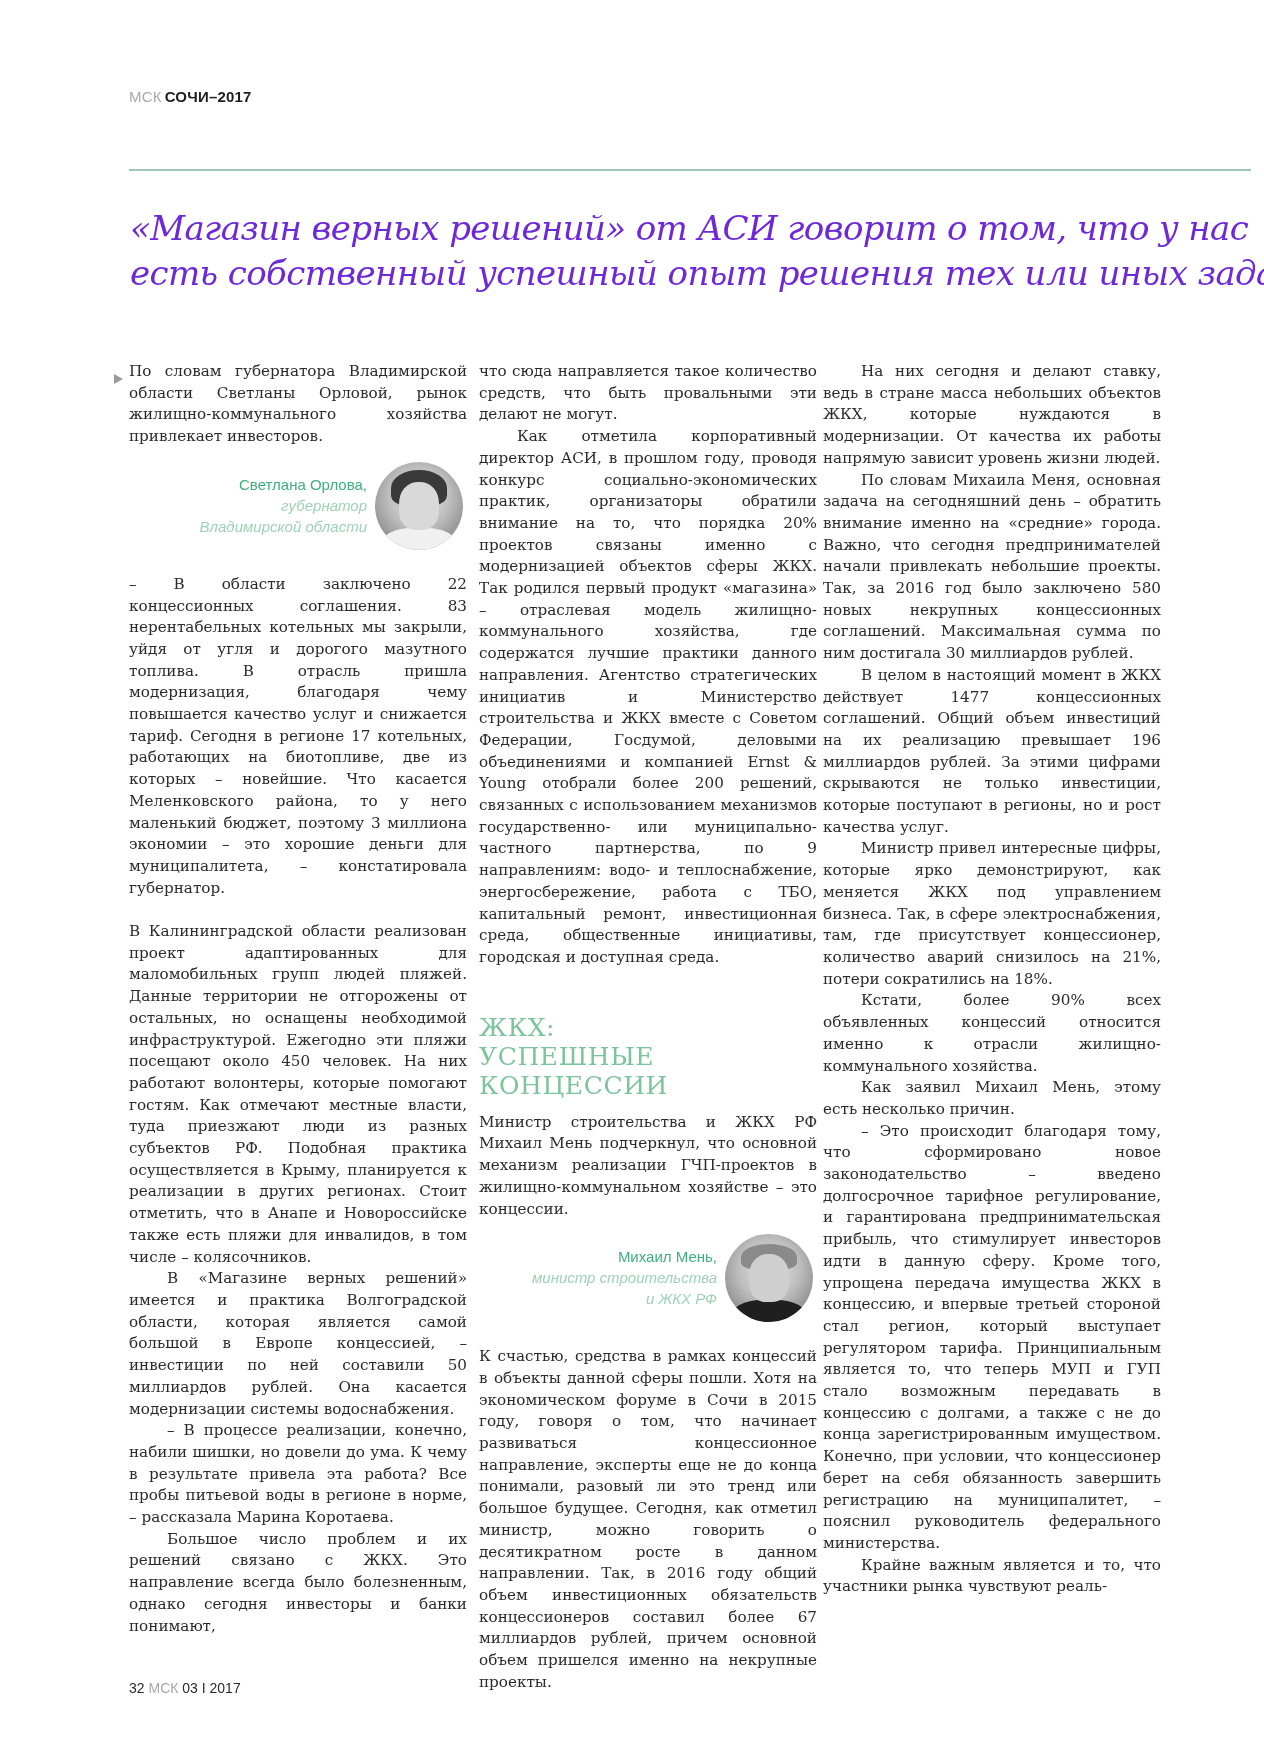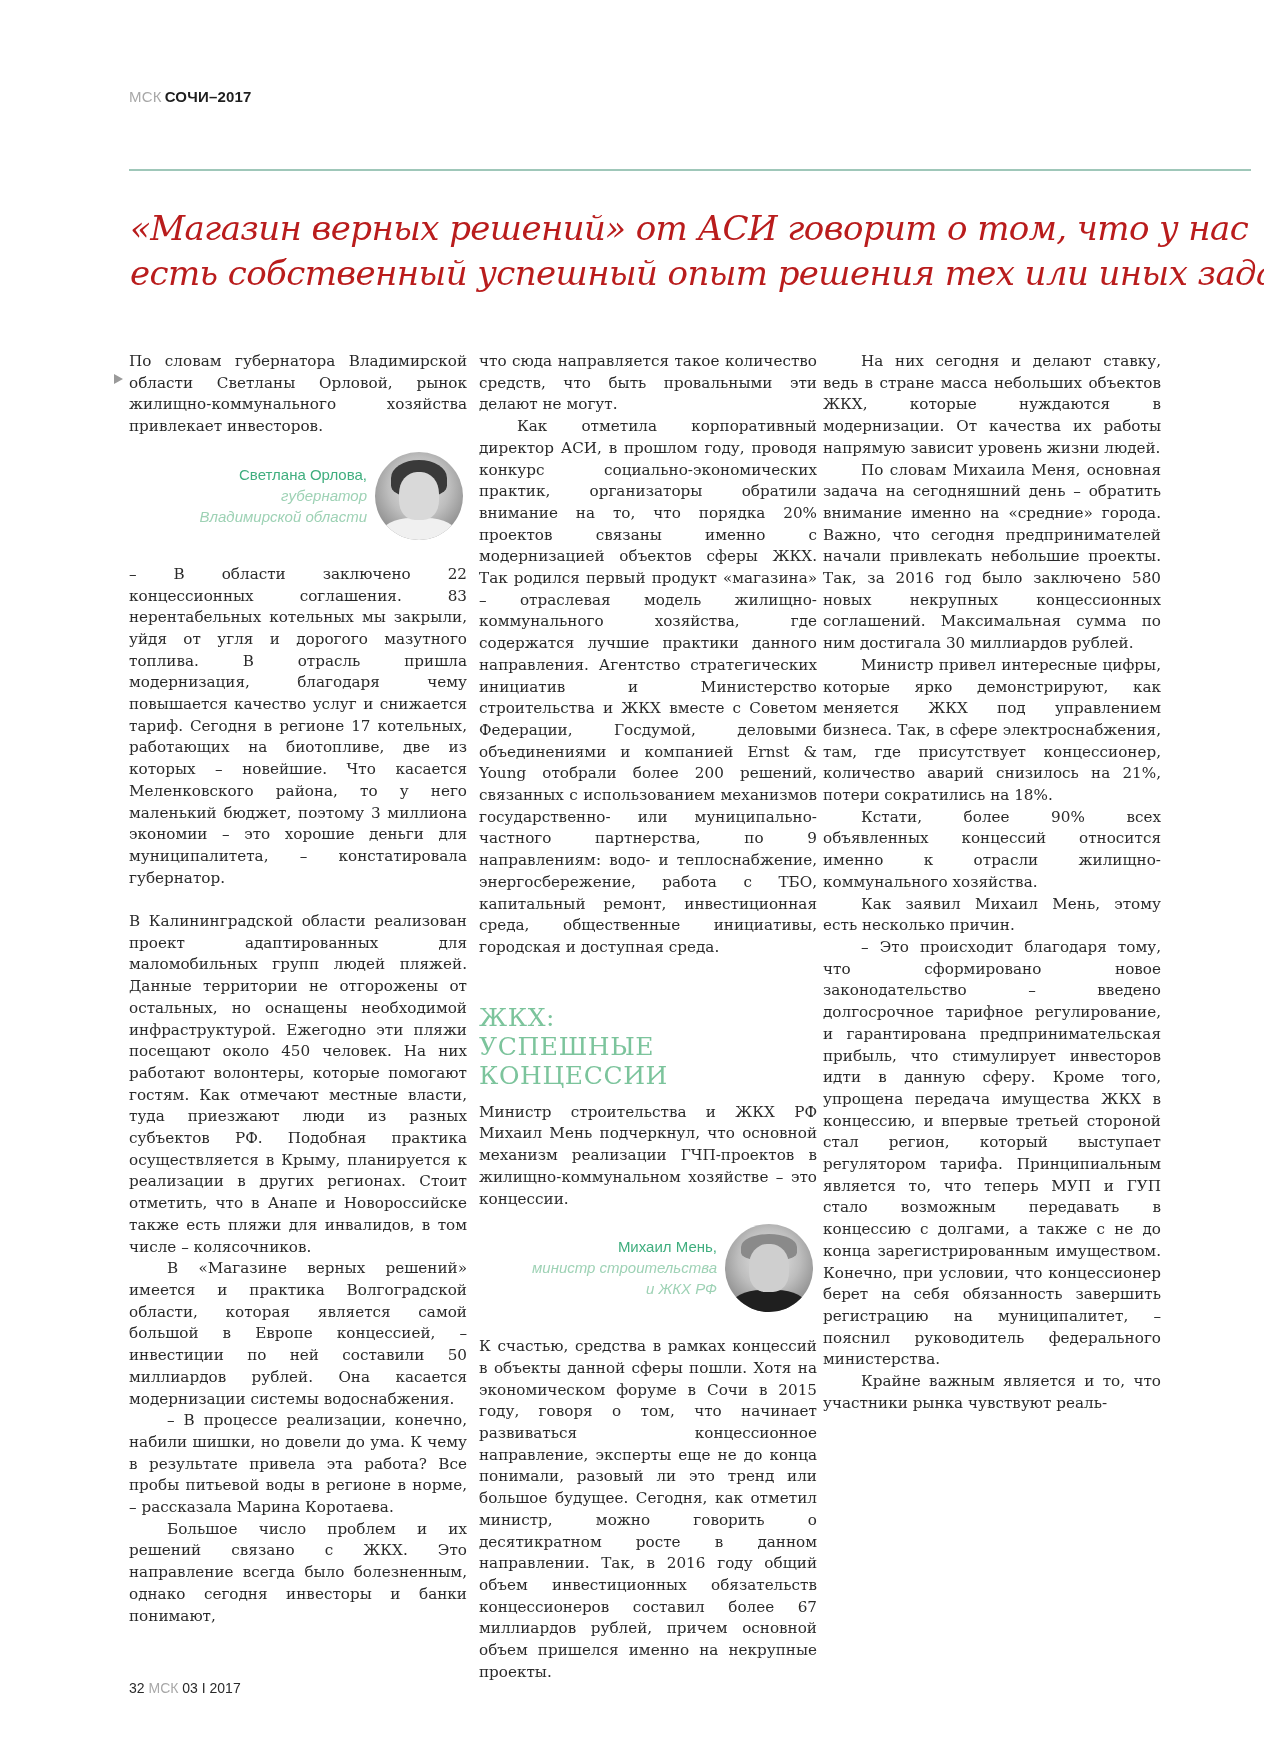--- a/index.html
+++ b/index.html
@@ -5,24 +5,24 @@
   html, body { margin: 0; padding: 0; background: #ffffff; }
   body { width: 1264px; height: 1760px; position: relative; overflow: hidden; }
   .page { position: absolute; left: 0; top: 0; width: 1220px; height: 1760px; background: #fff; }
 
   .header { position: absolute; left: 129px; top: 88px; font-family: "Liberation Sans", sans-serif; font-size: 15px; letter-spacing: 0.2px; }
   .header .brand { color: #a8a8a8; font-weight: normal; }
   .header .section { color: #1e1e1e; font-weight: bold; margin-left: 3px; }
 
   .rule { position: absolute; left: 129px; top: 169px; width: 1122px; height: 2px; background: #9fc7b9; }
 
-  .headline { position: absolute; left: 130px; top: 206px; width: 1100px; font-family: "DejaVu Serif", serif; font-style: italic; font-weight: normal; color: #b91c1c; font-size: 34px; line-height: 45px; letter-spacing: -0.6px; }
+  .headline { position: absolute; left: 130px; top: 206px; width: 1100px; font-family: "DejaVu Serif", serif; font-style: italic; font-weight: normal; color: #6d28d9; font-size: 34px; line-height: 45px; letter-spacing: -0.6px; }
   .headline div { white-space: nowrap; }
 
-  .col { position: absolute; top: 351px; width: 338px; font-family: "DejaVu Serif", serif; color: #2a2a2a; font-size: 15.2px; line-height: 21.7px; text-align: justify; hyphens: manual; }
+  .col { position: absolute; top: 361px; width: 338px; font-family: "DejaVu Serif", serif; color: #2a2a2a; font-size: 15.2px; line-height: 21.7px; text-align: justify; hyphens: manual; }
   .col1 { left: 129px; }
   .col2 { left: 479px; }
   .col3 { left: 823px; }
   .col p { margin: 0; }
   .col p.indent { text-indent: 38px; }
   .col p.gap { margin-top: 21.7px; }
 
   .bullet { position: absolute; left: 114px; top: 374px; width: 0; height: 0; border-top: 5px solid transparent; border-bottom: 5px solid transparent; border-left: 9px solid #9a9a9a; }
 
   .quote { position: relative; height: 96px; margin: 14px 0 16px 0; }
@@ -106,20 +106,21 @@
           <div class="face"></div>
       </div>
     </div>
 
     <p>К счастью, средства в рамках концессий в объекты данной сферы пошли. Хотя на экономическом форуме в Сочи в 2015 году, говоря о том, что начинает развиваться концессионное направление, эксперты еще не до конца понимали, разовый ли это тренд или большое будущее. Сегодня, как отметил министр, можно говорить о десятикратном росте в данном направлении. Так, в 2016 году общий объем инвестиционных обязательств концессионеров составил более 67 миллиардов рублей, причем основной объем пришелся именно на некрупные проекты.</p>
   </div>
 
   <div class="col col3">
     <p class="indent">На них сегодня и делают ставку, ведь в стране масса небольших объектов ЖКХ, которые нуждаются в модернизации. От качества их работы напрямую зависит уровень жизни людей.</p>
     <p class="indent">По словам Михаила Меня, основная задача на сегодняшний день – обратить внимание именно на «средние» города. Важно, что сегодня предпринимателей начали привлекать небольшие проекты. Так, за 2016 год было заключено 580 новых некрупных концессионных соглашений. Максимальная сумма по ним достигала 30 миллиардов рублей.</p>
+    <p class="indent">В целом в настоящий момент в ЖКХ действует 1477 концессионных соглашений. Общий объем инвестиций на их реализацию превышает 196 миллиардов рублей. За этими цифрами скрываются не только инвестиции, которые поступают в регионы, но и рост качества услуг.</p>
     <p class="indent">Министр привел интересные цифры, которые ярко демонстрируют, как меняется ЖКХ под управлением бизнеса. Так, в сфере электроснабжения, там, где присутствует концессионер, количество аварий снизилось на 21%, потери сократились на 18%.</p>
     <p class="indent">Кстати, более 90% всех объявленных концессий относится именно к отрасли жилищно-коммунального хозяйства.</p>
     <p class="indent">Как заявил Михаил Мень, этому есть несколько причин.</p>
     <p class="indent">– Это происходит благодаря тому, что сформировано новое законодательство – введено долгосрочное тарифное регулирование, и гарантирована предпринимательская прибыль, что стимулирует инвесторов идти в данную сферу. Кроме того, упрощена передача имущества ЖКХ в концессию, и впервые третьей стороной стал регион, который выступает регулятором тарифа. Принципиальным является то, что теперь МУП и ГУП стало возможным передавать в концессию с долгами, а также с не до конца зарегистрированным имуществом. Конечно, при условии, что концессионер берет на себя обязанность завершить регистрацию на муниципалитет, – пояснил руководитель федерального министерства.</p>
     <p class="indent">Крайне важным является и то, что участники рынка чувствуют реаль-</p>
   </div>
 
   <div class="footer">
     <span>32</span>
     <span class="brand">МСК</span>

